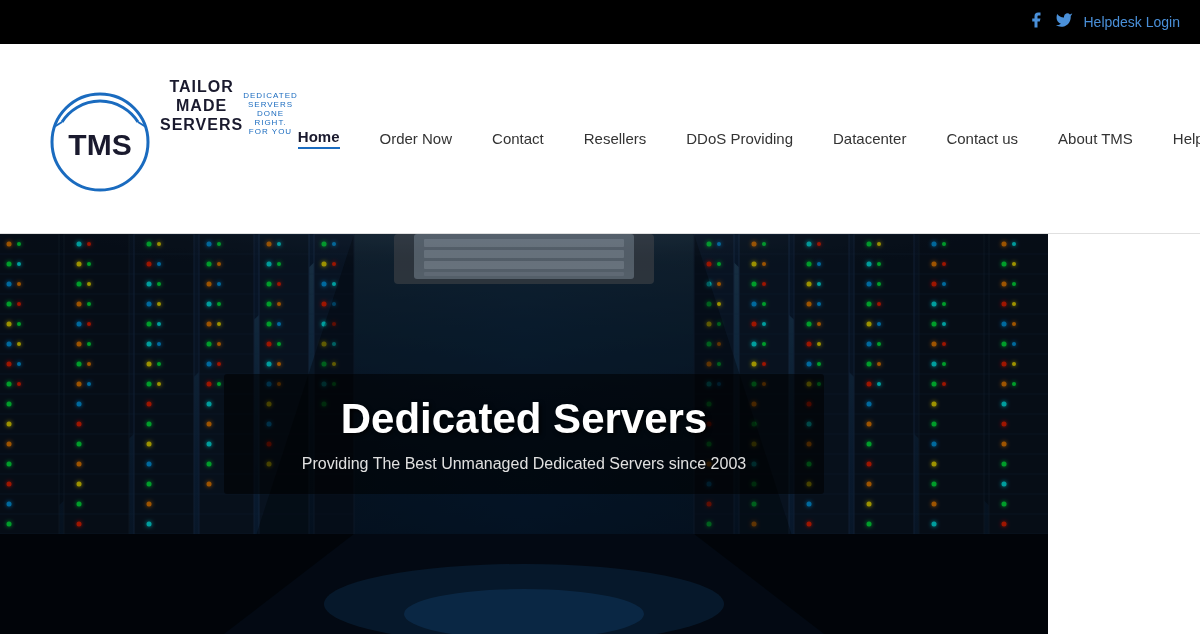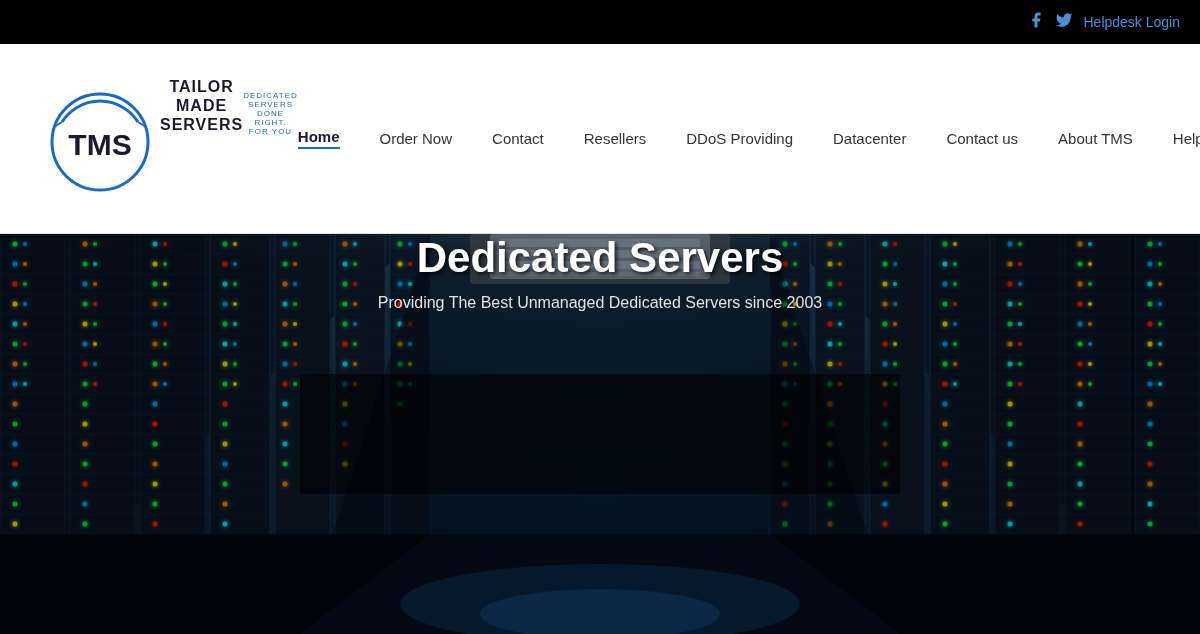--- a/index.html
+++ b/index.html
@@ -82,24 +82,25 @@
     .nav-item.active {
       color: #1a1a2e;
       font-weight: 600;
       border-bottom: 2px solid #1a6bbf;
       padding-bottom: 2px;
     }
 
     
     .hero {
       position: relative;
-      width: 1200px;
+      width: 1048px;
       height: 400px;
       overflow: hidden;
       display: flex;
+      align-items: center;
       justify-content: center;
     }
     .hero-bg {
       position: absolute;
       top: 0; left: 0;
       width: 100%; height: 100%;
       background: linear-gradient(to bottom, #0a2040 0%, #0d3a6e 30%, #0a2040 70%, #050f1a 100%);
     }
     .hero-content {
       position: relative;

